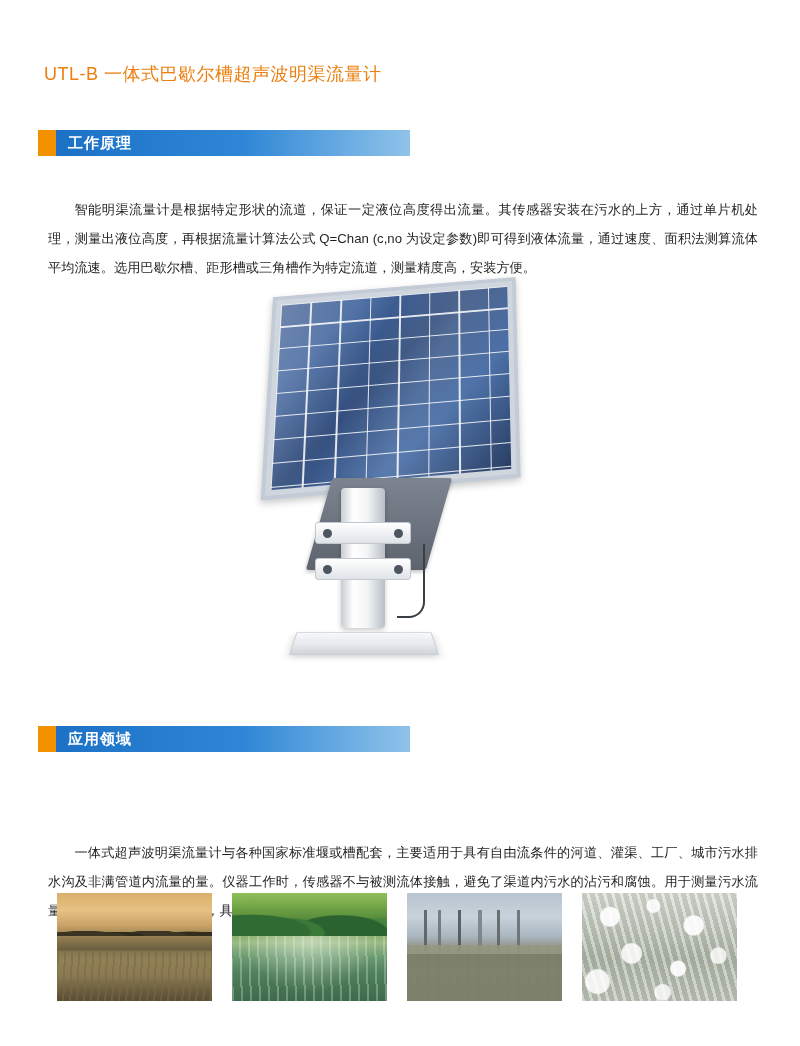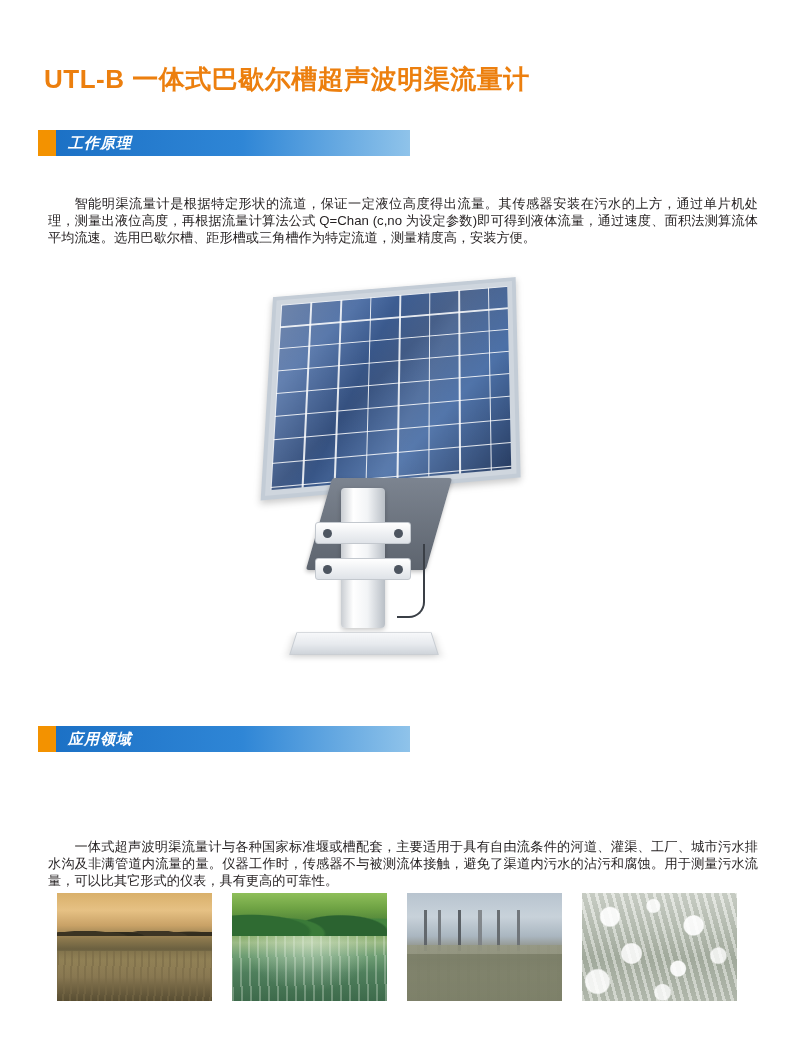--- a/index.html
+++ b/index.html
@@ -14,37 +14,36 @@
     font-family: "Liberation Sans", sans-serif;
     color: #231f20;
     overflow: hidden;
   }
 
   
   .page-title {
     position: absolute;
     left: 44px;
     top: 62px;
-    font-size: 26px;
-    font-weight: bold;
+    font-size: 18px;
+    font-weight: normal;
     color: #ec7f0e;
     letter-spacing: 0.5px;
     white-space: nowrap;
   }
 
   
   .section-head {
     position: absolute;
     left: 38px;
     width: 372px;
     height: 26px;
     background: linear-gradient(to right, #1a6fc4 0%, #2f86d6 55%, #8fc3ea 100%);
     display: flex;
     align-items: center;
-    font-style: italic;
   }
   .section-head .tab {
     width: 18px;
     height: 26px;
     background: #f39200;
     flex: 0 0 auto;
   }
   .section-head .txt {
     color: #ffffff;
     font-size: 15px;
@@ -54,21 +53,21 @@
   }
   #head-principle { top: 130px; }
   #head-application { top: 726px; }
 
   
   .para {
     position: absolute;
     left: 48px;
     width: 710px;
     font-size: 13.2px;
-    line-height: 17px;
+    line-height: 29px;
     text-align: justify;
     text-indent: 2em;
     color: #231f20;
   }
   #para-principle { top: 182px; }
   #para-application { top: 825px; }
 
   
   .product-figure {
     position: absolute;

